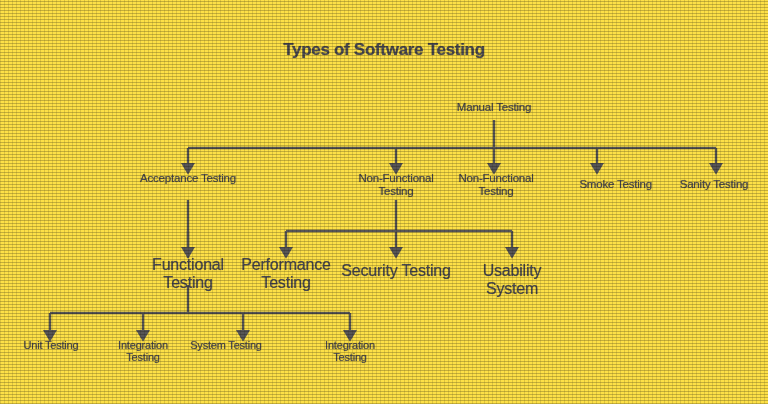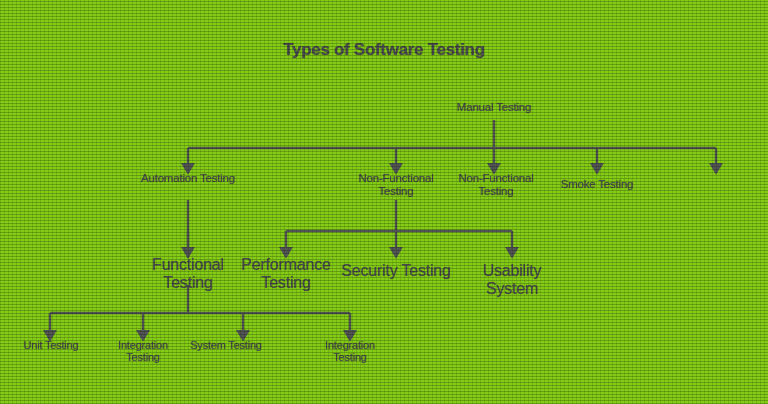--- a/index.html
+++ b/index.html
@@ -10,21 +10,21 @@
     width: 768px;
     height: 404px;
     overflow: hidden;
     background: #5d7a5d;
     font-family: "Liberation Sans", sans-serif;
   }
   #canvas {
     position: relative;
     width: 768px;
     height: 404px;
-    background: #84cc16;
+    background: #fde047;
   }
   
   #noise {
     position: absolute;
     inset: 0;
     pointer-events: none;
     opacity: 0.55;
     background-image:
       repeating-linear-gradient(0deg,
         rgba(0,0,0,0.40) 0px, rgba(0,0,0,0.40) 1px,
@@ -107,28 +107,29 @@
       <path d="M143,313 L143,335" marker-end="url(#arrow)"></path>
       <path d="M243,313 L243,335" marker-end="url(#arrow)"></path>
       <path d="M350,313 L350,335" marker-end="url(#arrow)"></path>
     </g>
   </svg>
 
   <div class="title" style="top:40px;">Types of Software Testing</div>
 
   <div class="node lvl1" style="left:434px; top:101px; width:120px;">Manual Testing</div>
 
-  <div class="node lvl1" style="left:138px; top:172px; width:100px;">Automation Testing</div>
+  <div class="node lvl1" style="left:138px; top:172px; width:100px;">Acceptance Testing</div>
 
   <div class="node lvl1" style="left:341px; top:172px; width:110px;">Non-Functional Testing</div>
 
   <div class="node lvl1" style="left:441px; top:172px; width:110px;">Non-Functional Testing</div>
 
-  <div class="node lvl1" style="left:542px; top:178px; width:110px;">Smoke Testing</div>
+  <div class="node lvl1" style="left:542px; top:178px; width:110px;text-align:right;">Smoke Testing</div>
 
+  <div class="node lvl1" style="left:661px; top:178px; width:106px;">Sanity Testing</div>
 
   <div class="node lvl2" style="left:140px; top:256px; width:96px;">Functional Testing</div>
 
   <div class="node lvl2" style="left:236px; top:256px; width:100px;">Performance Testing</div>
 
   <div class="node lvl2" style="left:341px; top:262px; width:110px;">Security Testing</div>
 
   <div class="node lvl2" style="left:458px; top:262px; width:108px;">Usability System</div>
 
   <div class="node lvl3" style="left:4px; top:339px; width:94px;">Unit Testing</div>

